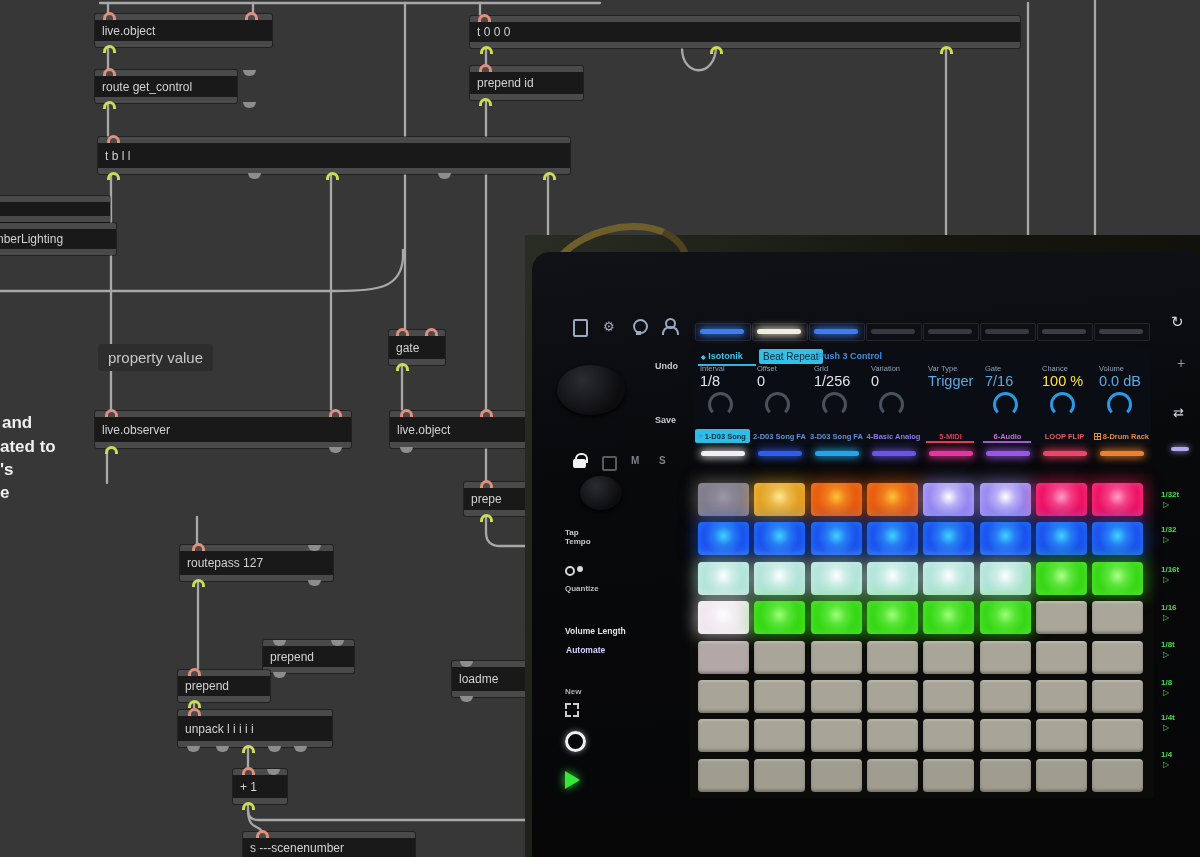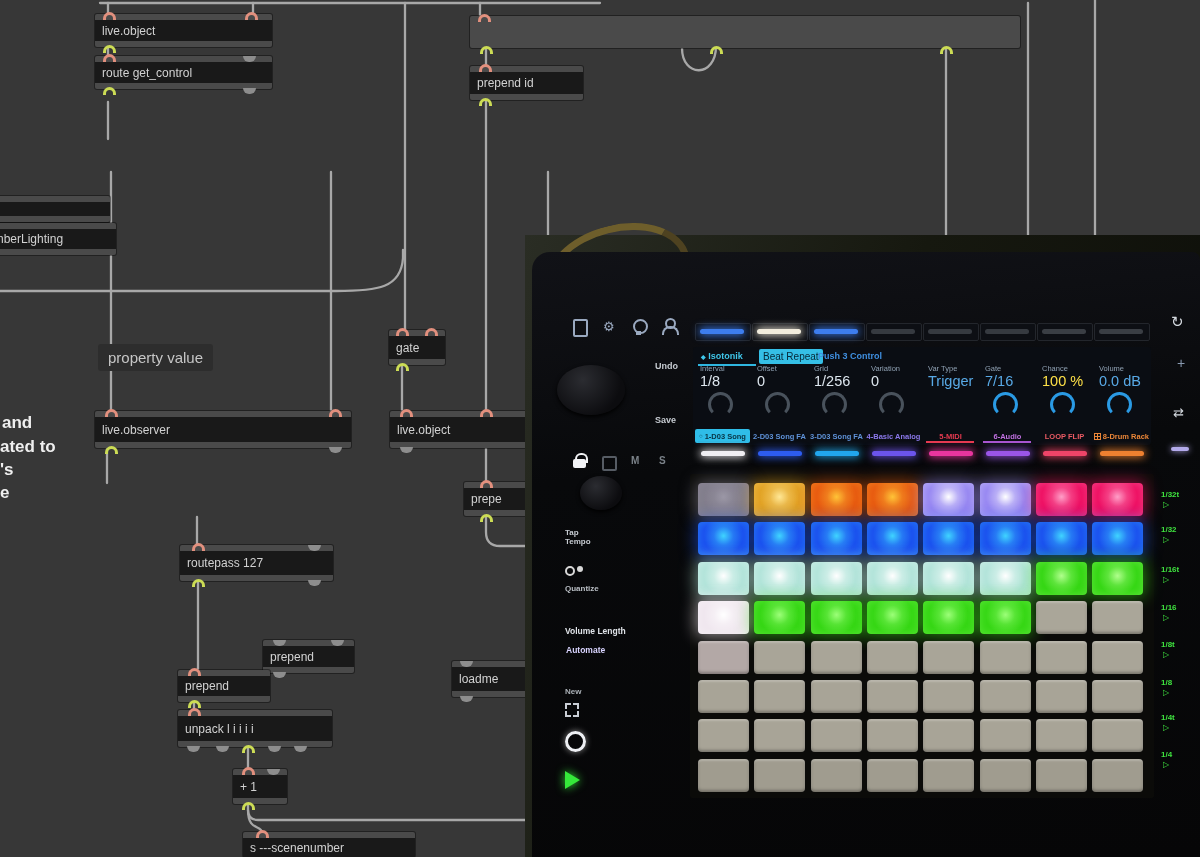--- a/index.html
+++ b/index.html
@@ -132,41 +132,55 @@
     <div class="annot" style="left:0;top:461px">'s</div>
     <div class="annot" style="left:0;top:484px">e</div>
   <div class="maxbox" style="left: 95px; top: 14px; width: 177px; height: 33px;">
         <div class="core">
           <span>live.object</span>
         </div>
         <i class="p in r" style="left: 8px;"></i>
         <i class="p in r" style="left: 150px;"></i>
         <i class="p out y" style="left: 8px;"></i>
       </div>
-      <div class="maxbox" style="left: 95px; top: 56px; width: 177px; height: 33px;">
+      <div class="maxbox" style="left: 95px; top: 70px; width: 142px; height: 33px;">
         <div class="core">
           <span>route get_control</span>
         </div>
         <i class="p in r" style="left: 8px;"></i>
         <i class="p in g" style="left: 148px;"></i>
         <i class="p out y" style="left: 8px;"></i>
         <i class="p out g" style="left: 148px;"></i>
       </div>
       <div class="maxbox" style="left: 470px; top: 16px; width: 550px; height: 32px;">
+        <div class="core">
+          <span>t 0 0 0</span>
+        </div>
         <i class="p in r" style="left: 8px;"></i>
         <i class="p out y" style="left: 10px;"></i>
         <i class="p out y" style="left: 240px;"></i>
         <i class="p out y" style="left: 470px;"></i>
       </div>
       <div class="maxbox" style="left: 470px; top: 66px; width: 113px; height: 34px;">
         <div class="core">
           <span>prepend id</span>
         </div>
         <i class="p in r" style="left: 9px;"></i>
         <i class="p out y" style="left: 9px;"></i>
+      </div>
+      <div class="maxbox" style="left: 98px; top: 137px; width: 472px; height: 37px;">
+        <div class="core">
+          <span>t b l l</span>
+        </div>
+        <i class="p in r" style="left: 9px;"></i>
+        <i class="p out y" style="left: 9px;"></i>
+        <i class="p out g" style="left: 150px;"></i>
+        <i class="p out y" style="left: 228px;"></i>
+        <i class="p out g" style="left: 340px;"></i>
+        <i class="p out y" style="left: 445px;"></i>
       </div>
       <div class="maxbox" style="left: -12px; top: 196px; width: 122px; height: 26px;">
         <div class="core"></div>
       </div>
       <div class="maxbox" style="left: -10px; top: 223px; width: 126px; height: 32px;">
         <div class="core">
           <span>nberLighting</span>
         </div>
       </div>
       <div class="maxbox" style="left: 389px; top: 330px; width: 56px; height: 35px;">

